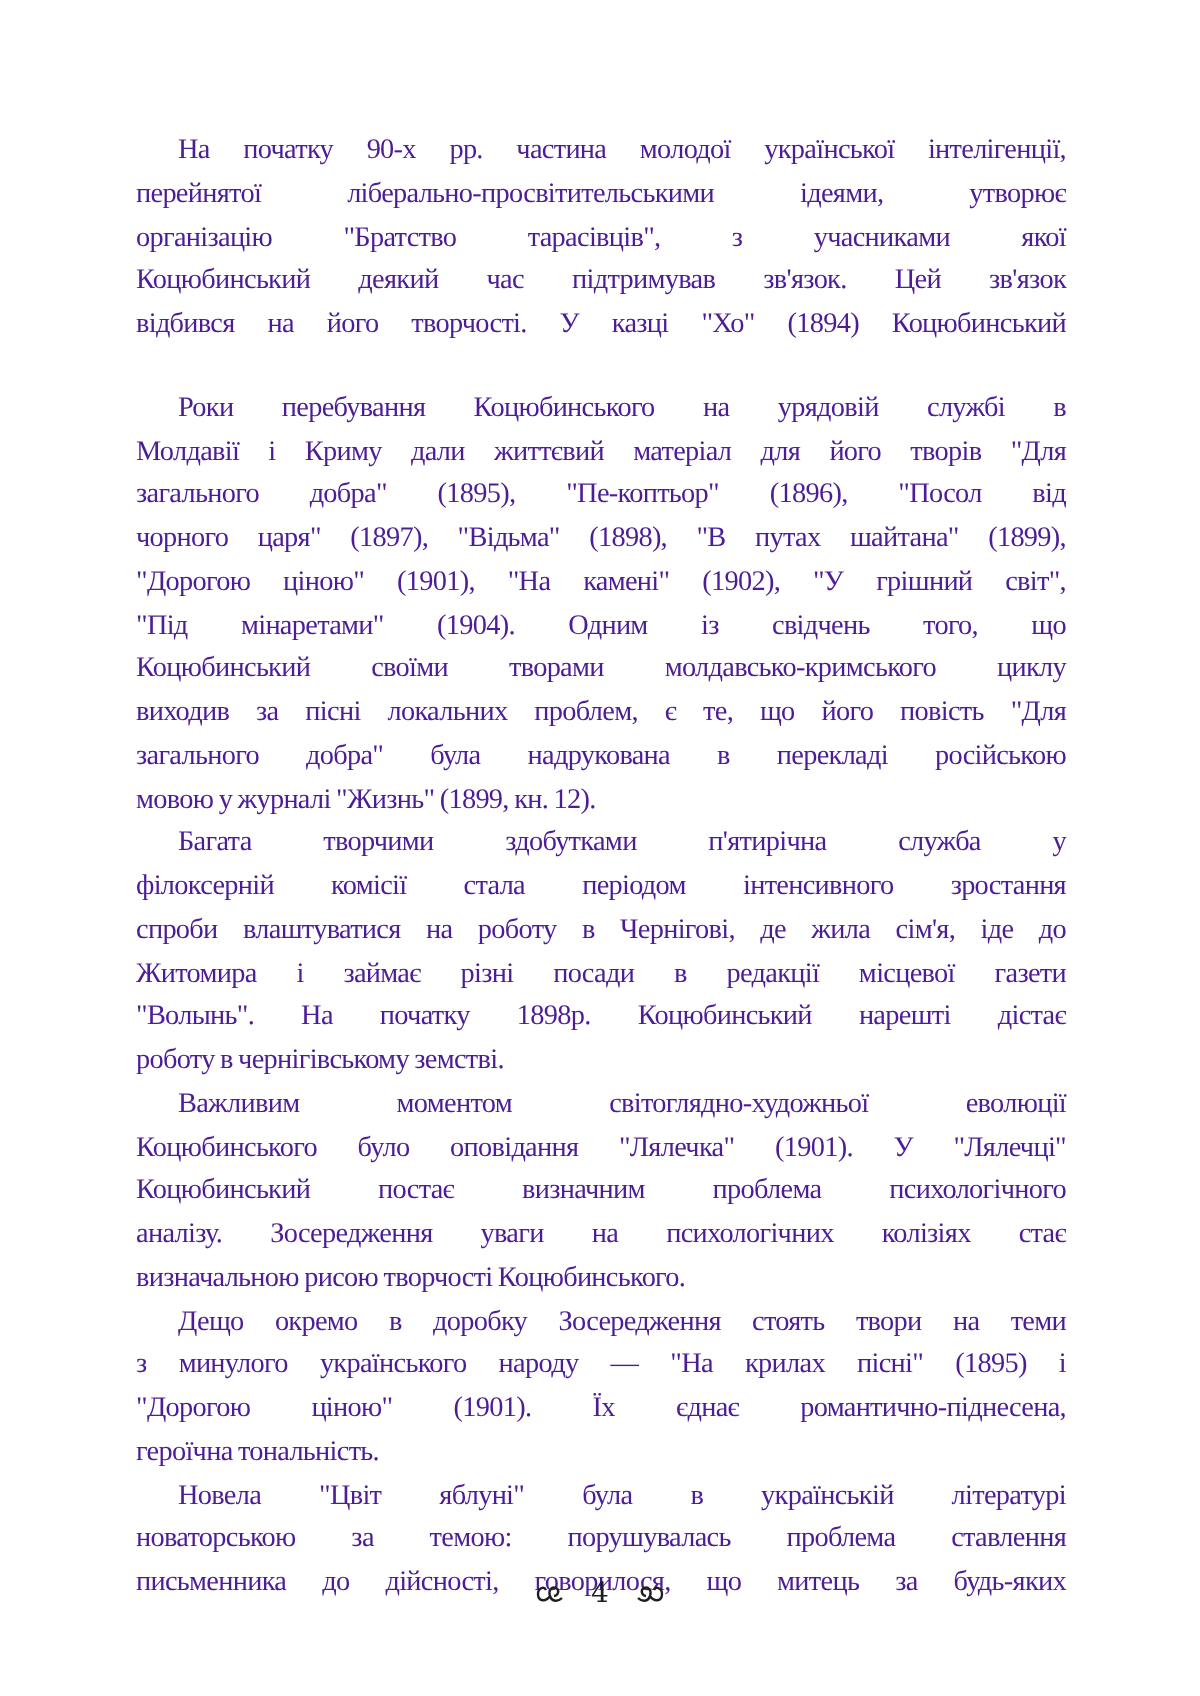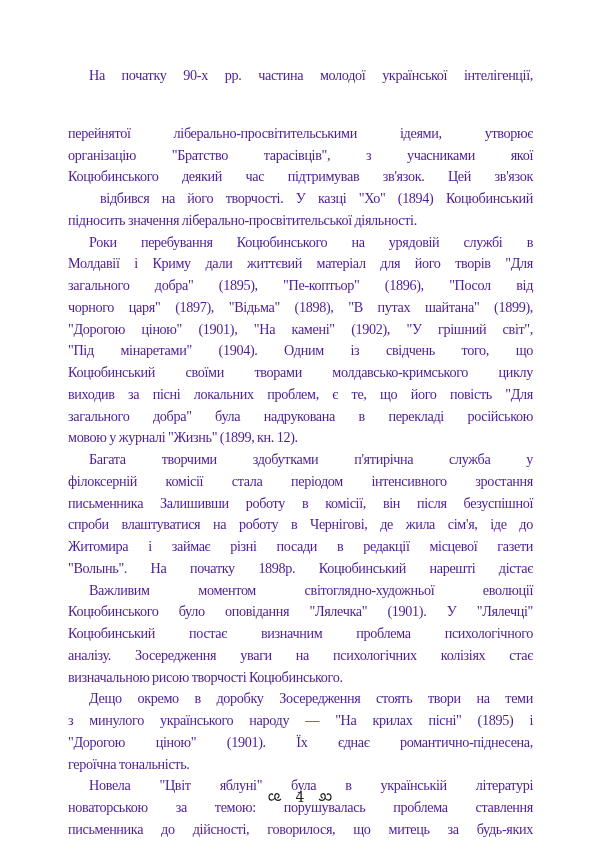--- a/index.html
+++ b/index.html
@@ -39,45 +39,44 @@
   }
   .footer span { display: inline-block; vertical-align: middle; }
   .orn { font-size: 15px; margin: 0 8px; }
 </style>
 </head>
 <body>
 
 <div class="page">
   <div class="para">
     <span class="line first" style="white-space: normal; word-break: keep-all;">На початку 90-х рр. частина молодої української інтелігенції,</span>
-    <span class="line" style="white-space: normal; word-break: keep-all; margin-top: 36px;">перейнятої ліберально-просвітительськими ідеями, утворює</span>
+    <span class="line" style="white-space: normal; word-break: keep-all;">перейнятої ліберально-просвітительськими ідеями, утворює</span>
     <span class="line" style="white-space: normal; word-break: keep-all;">організацію "Братство тарасівців", з учасниками якої</span>
-    <span class="line" style="white-space: normal; word-break: keep-all;">Коцюбинського деякий час підтримував зв'язок. Цей зв'язок</span>
-    <span class="line" style="white-space: normal; word-break: keep-all; margin-left: 32px;">відбився на його творчості. У казці "Хо" (1894) Коцюбинський</span>
-    <span class="line last" style="white-space: nowrap;">підносить значення ліберально-просвітительської діяльності.</span>
+    <span class="line" style="white-space: normal; word-break: keep-all;">Коцюбинський деякий час підтримував зв'язок. Цей зв'язок</span>
+    <span class="line" style="white-space: normal; word-break: keep-all;">відбився на його творчості. У казці "Хо" (1894) Коцюбинський</span>
   </div>
   <div class="para">
-    <span class="line first" style="white-space: normal; word-break: keep-all;">Роки перебування Коцюбинського на урядовій службі в</span>
+    <span class="line first" style="white-space: normal; word-break: keep-all; margin-top: 20px;">Роки перебування Коцюбинського на урядовій службі в</span>
     <span class="line" style="white-space: normal; word-break: keep-all;">Молдавії і Криму дали життєвий матеріал для його творів "Для</span>
     <span class="line" style="white-space: normal; word-break: keep-all;">загального добра" (1895), "Пе-коптьор" (1896), "Посол від</span>
     <span class="line" style="white-space: normal; word-break: keep-all;">чорного царя" (1897), "Відьма" (1898), "В путах шайтана" (1899),</span>
     <span class="line" style="white-space: normal; word-break: keep-all;">"Дорогою ціною" (1901), "На камені" (1902), "У грішний світ",</span>
     <span class="line" style="white-space: normal; word-break: keep-all;">"Під мінаретами" (1904). Одним із свідчень того, що</span>
     <span class="line" style="white-space: normal; word-break: keep-all;">Коцюбинський своїми творами молдавсько-кримського циклу</span>
     <span class="line" style="white-space: normal; word-break: keep-all;">виходив за пісні локальних проблем, є те, що його повість "Для</span>
     <span class="line" style="white-space: normal; word-break: keep-all;">загального добра" була надрукована в перекладі російською</span>
     <span class="line last" style="white-space: nowrap;">мовою у журналі "Жизнь" (1899, кн. 12).</span>
   </div>
   <div class="para">
     <span class="line first" style="white-space: normal; word-break: keep-all;">Багата творчими здобутками п'ятирічна служба у</span>
     <span class="line" style="white-space: normal; word-break: keep-all;">філоксерній комісії стала періодом інтенсивного зростання</span>
-    <span class="line" style="white-space: normal; word-break: keep-all;">письменника Залишивши роботу в комісії, він після безуспішної</span>
     <span class="line" style="white-space: normal; word-break: keep-all;">спроби влаштуватися на роботу в Чернігові, де жила сім'я, іде до</span>
     <span class="line" style="white-space: normal; word-break: keep-all;">Житомира і займає різні посади в редакції місцевої газети</span>
     <span class="line" style="white-space: normal; word-break: keep-all;">"Волынь". На початку 1898р. Коцюбинський нарешті дістає</span>
+    <span class="line last" style="white-space: nowrap;">роботу в чернігівському земстві.</span>
   </div>
   <div class="para">
     <span class="line first" style="white-space: normal; word-break: keep-all;">Важливим моментом світоглядно-художньої еволюції</span>
     <span class="line" style="white-space: normal; word-break: keep-all;">Коцюбинського було оповідання "Лялечка" (1901). У "Лялечці"</span>
     <span class="line" style="white-space: normal; word-break: keep-all;">Коцюбинський постає визначним проблема психологічного</span>
     <span class="line" style="white-space: normal; word-break: keep-all;">аналізу. Зосередження уваги на психологічних колізіях стає</span>
     <span class="line last" style="white-space: nowrap;">визначальною рисою творчості Коцюбинського.</span>
   </div>
   <div class="para">
     <span class="line first" style="white-space: normal; word-break: keep-all;">Дещо окремо в доробку Зосередження стоять твори на теми</span>

